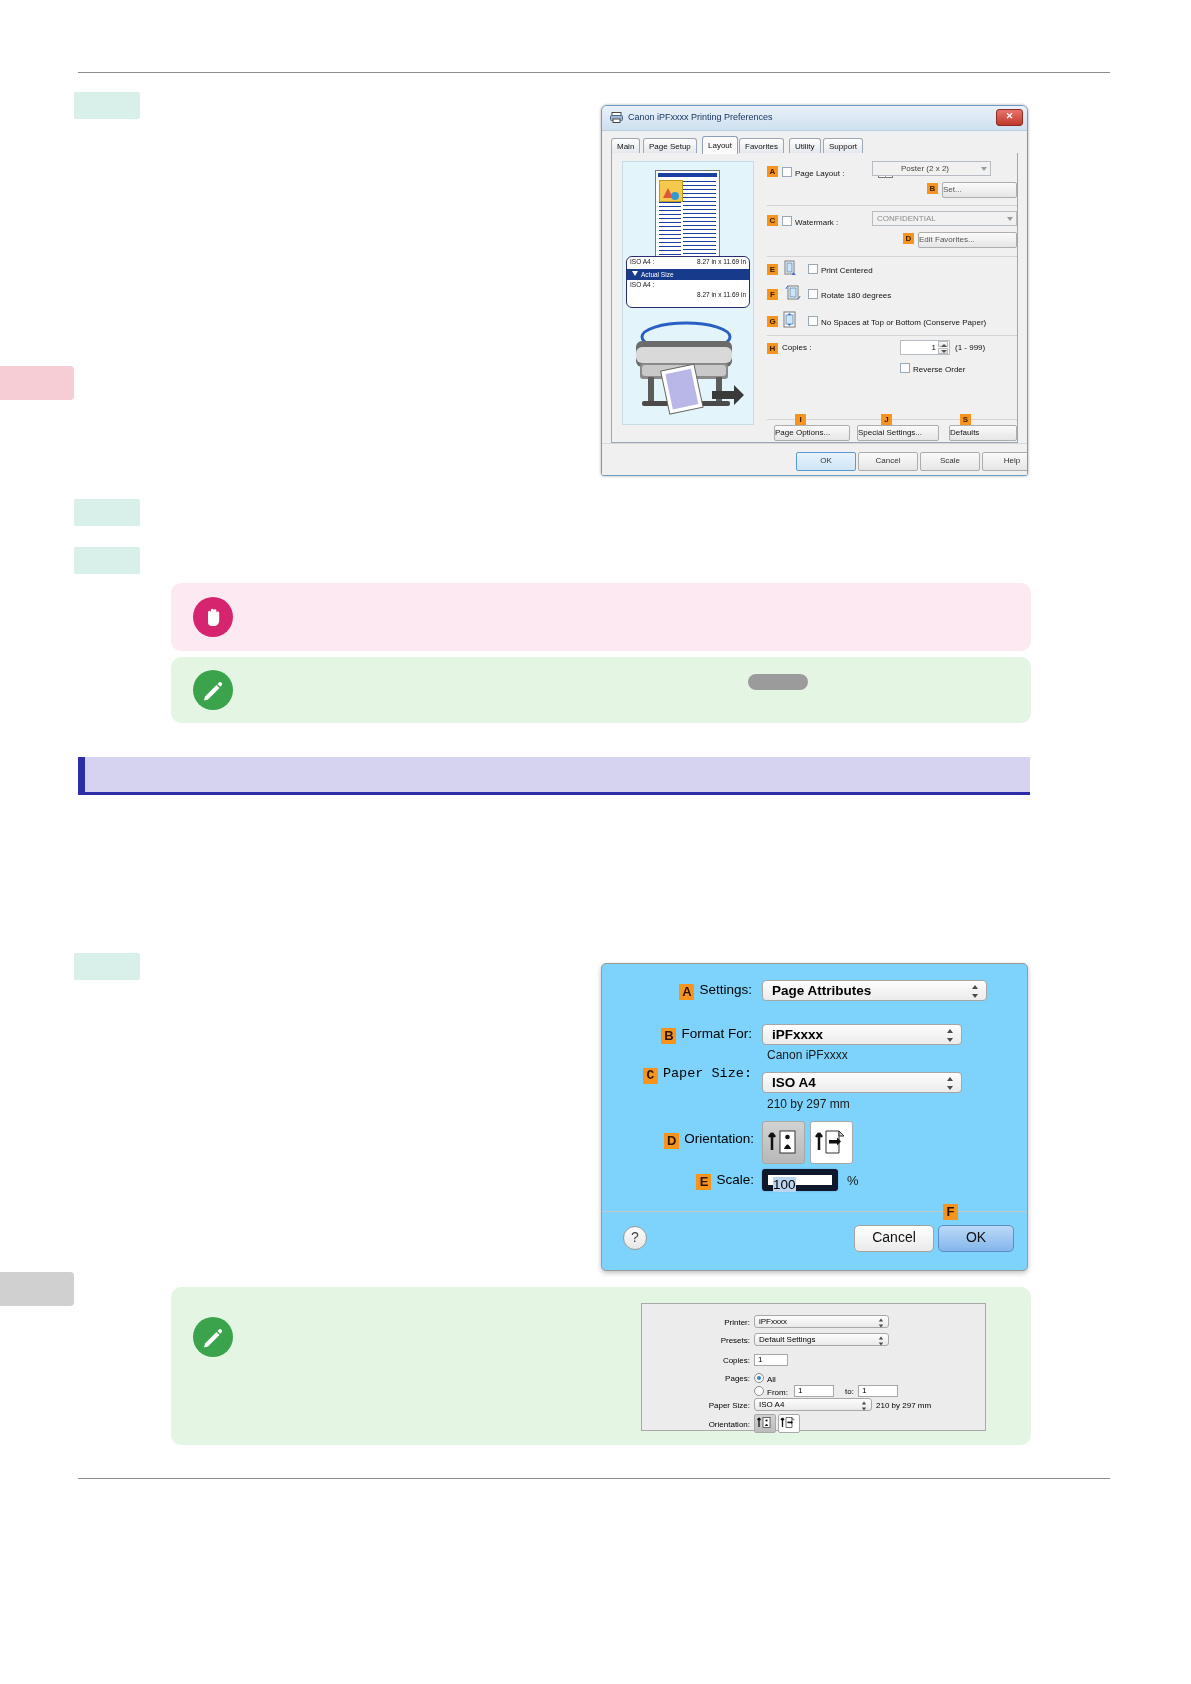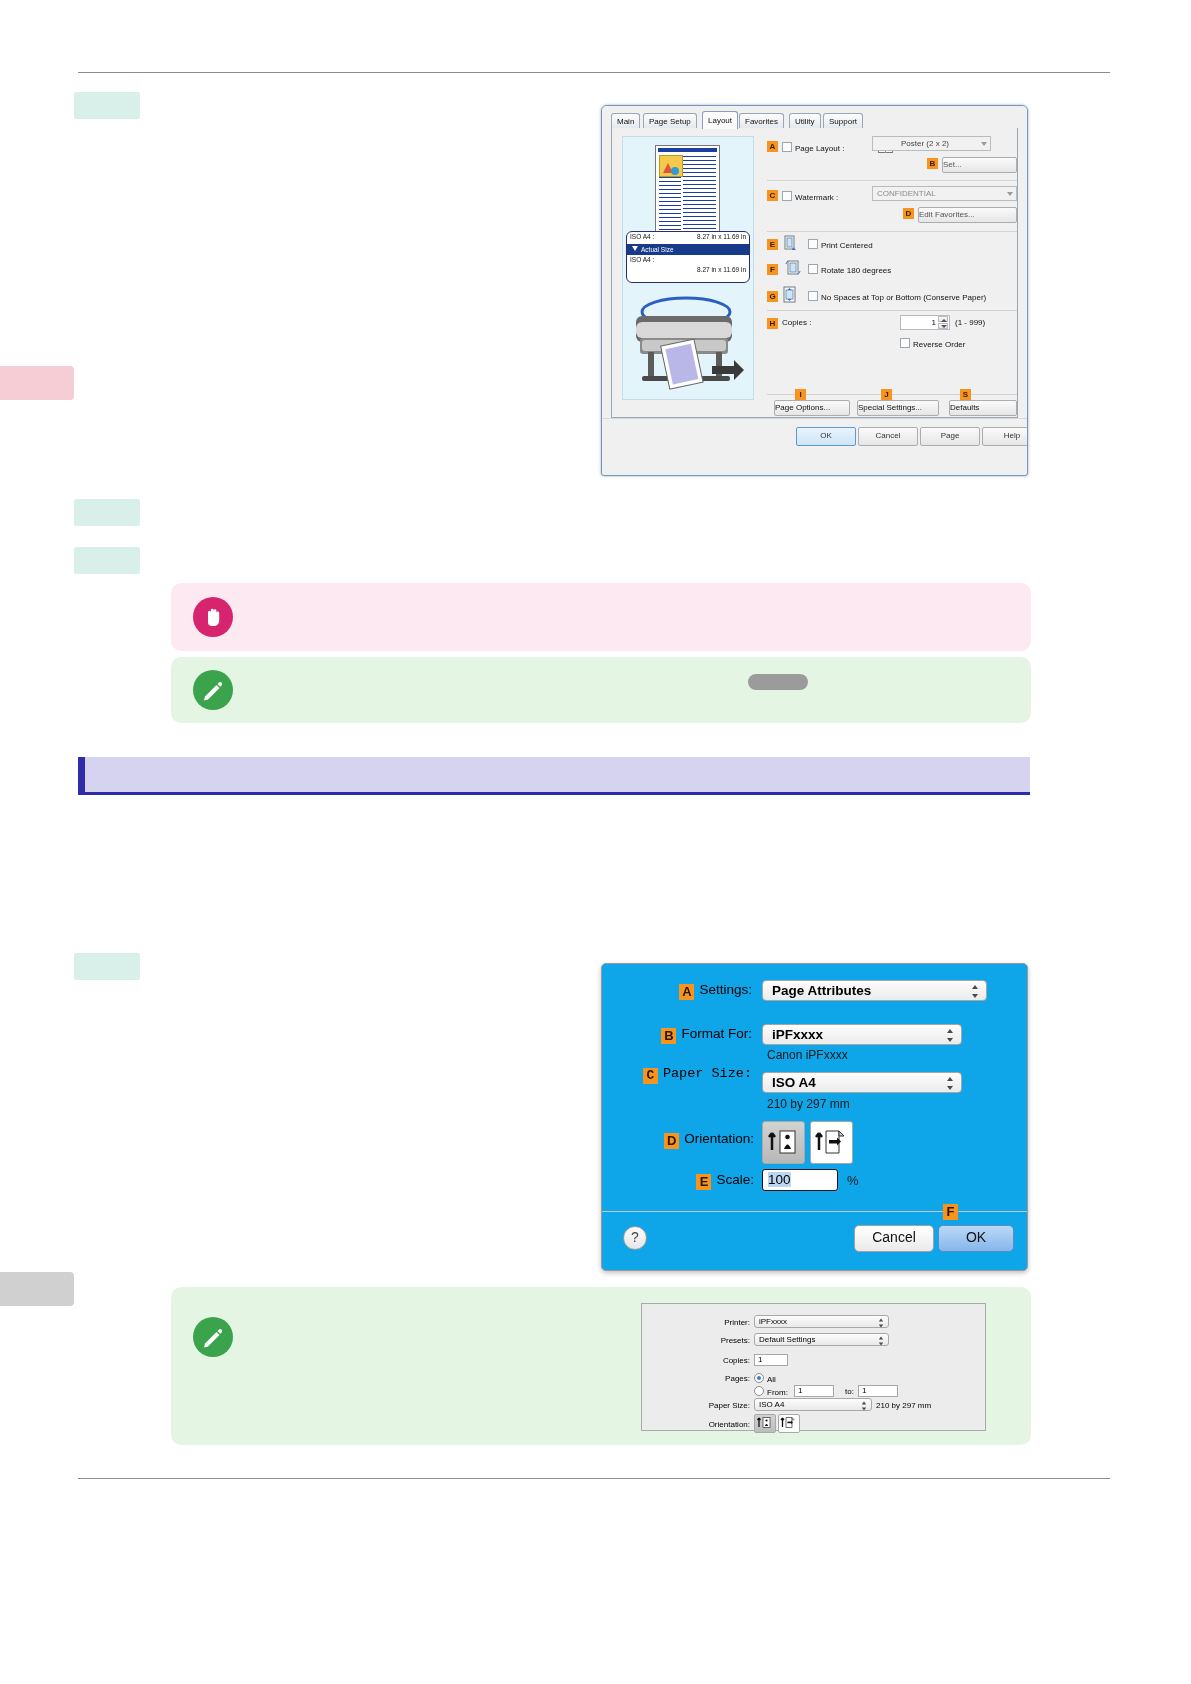--- a/index.html
+++ b/index.html
@@ -85,33 +85,33 @@
   .spin .up{top:0;} .spin .dn{bottom:0;}
   .spin .up:after{content:"";position:absolute;left:2px;top:2px;border-left:3px solid transparent;border-right:3px solid transparent;border-bottom:3px solid #555;}
   .spin .dn:after{content:"";position:absolute;left:2px;top:1px;border-left:3px solid transparent;border-right:3px solid transparent;border-top:3px solid #555;}
   .opticon{position:absolute;width:15px;height:15px;}
   .win-footer{position:absolute;left:0;right:0;bottom:0;height:32px;background:#f0f0f0;border-top:1px solid #d8d8d8;}
   .fbtn{position:absolute;top:8px;height:17px;width:58px;background:linear-gradient(#fafafa,#e6e6e6);
         border:1px solid #adadad;border-radius:2px;font-size:8px;line-height:15px;text-align:center;color:#333;}
   .fbtn.primary{background:linear-gradient(#e9f3fc,#cfe5f7);border-color:#5b9bd5;}
 
   
-  .mac{position:absolute;left:601px;top:963px;width:425px;height:306px;background:#0ea5e9;
+  .mac{position:absolute;left:601px;top:963px;width:425px;height:306px;background:#7dd3fc;
        border:1px solid #9a9a9a;border-radius:5px;box-shadow:0 2px 5px rgba(0,0,0,.25);
        font-size:13px;color:#000;overflow:hidden;}
   .mlbl{position:absolute;font-size:13.5px;text-align:right;}
   .mtag{display:inline-block;width:15px;height:16px;background:#f7941d;color:#2b1600;font-weight:bold;
         font-size:13px;line-height:16px;text-align:center;margin-right:5px;vertical-align:-2px;}
   .mpop{position:absolute;height:21px;background:linear-gradient(#fdfdfd,#ebebeb);border:1px solid #a6a6a6;
         border-radius:4px;box-sizing:border-box;font-size:13.5px;line-height:19px;padding-left:9px;font-weight:bold;}
   .mpop .st{position:absolute;right:7px;top:3px;width:8px;height:15px;}
   .msub{position:absolute;font-size:12px;color:#1a1a1a;}
   .obtn{position:absolute;width:41px;height:41px;border:1px solid #a8a8a8;border-radius:3px;background:#fff;}
   .obtn.sel{background:linear-gradient(#d2d2d2,#b8b8b8);}
-  .mscale{position:absolute;width:76px;height:22px;background:#fff;border:1px solid #0f172a;
+  .mscale{position:absolute;width:76px;height:22px;background:#fff;border:6px solid #0f172a;
           border-radius:3px;box-sizing:border-box;font-size:13.5px;line-height:20px;padding-left:5px;
           box-shadow:0 0 2px rgba(90,150,210,.9);}
   .mscale span{background:#bcd6f0;}
   .mhr{position:absolute;left:0;right:0;height:1px;background:#c6c6c6;}
   .mhelp{position:absolute;width:22px;height:22px;border-radius:50%;border:1px solid #9a9a9a;
          background:linear-gradient(#fdfdfd,#e6e6e6);font-size:14px;line-height:20px;text-align:center;color:#444;}
   .mbtn{position:absolute;height:25px;border-radius:5px;border:1px solid #a2a2a2;
         background:linear-gradient(#ffffff,#eaeaea);font-size:14px;line-height:23px;text-align:center;color:#111;}
   .mbtn.def{background:linear-gradient(#bcd9f6,#84b6ec);border-color:#5b8fc4;}
 
@@ -139,20 +139,31 @@
 
   <div class="chip" style="left:74px;top:92px;"></div>
   <div class="chip" style="left:74px;top:499px;"></div>
   <div class="chip" style="left:74px;top:547px;"></div>
   <div class="chip" style="left:74px;top:953px;"></div>
 
   <div class="edge-tab" style="top:366px;background:#f6cdd4;"></div>
   <div class="edge-tab" style="top:1272px;background:#d0d0d0;"></div>
 
   <div class="win">
+    <div class="win-tb">
+      <span class="appicon">
+        <svg width="13" height="11" viewBox="0 0 13 11">
+            <rect x="2" y="0.5" width="9" height="3" fill="#fff" stroke="#4a4a4a"></rect>
+            <rect x="0.5" y="3.5" width="12" height="5" rx="1" fill="#9fb7cf" stroke="#4a6b8a"></rect>
+            <rect x="3" y="7" width="7" height="3.5" fill="#fff" stroke="#4a4a4a"></rect>
+          </svg>
+      </span>
+      <span class="ttl">Canon iPFxxxx Printing Preferences</span>
+      <div class="win-close">✕</div>
+    </div>
 
     <div class="win-body">
 
       <div class="tabstrip">
         <div class="tab" style="left:0;">Main</div>
         <div class="tab" style="left:32px;">Page Setup</div>
         <div class="tab active" style="left:91px;">Layout</div>
         <div class="tab" style="left:128px;">Favorites</div>
         <div class="tab" style="left:178px;">Utility</div>
         <div class="tab" style="left:212px;">Support</div>
@@ -305,21 +316,21 @@
         <div class="lbl" style="left:269px;top:261px;">J</div>
         <div class="btn on" style="left:245px;top:272px;width:82px;">Special Settings...</div>
 
         <div class="lbl" style="left:348px;top:261px;">S</div>
         <div class="btn on" style="left:337px;top:272px;width:68px;">Defaults</div>
       </div>
 
       <div class="win-footer">
         <div class="fbtn primary" style="left:194px;">OK</div>
         <div class="fbtn" style="left:256px;">Cancel</div>
-        <div class="fbtn" style="left:318px;">Page</div>
+        <div class="fbtn" style="left:318px;">Scale</div>
         <div class="fbtn" style="left:380px;">Help</div>
       </div>
     </div>
   </div>
 
   <div class="callout warn" style="left:171px;top:583px;width:860px;height:68px;">
     <div class="cicon warn">
       <svg width="22" height="22" viewBox="0 0 22 22">
           <path d="M6 12 V6.5a1.4 1.4 0 0 1 2.8 0V11V4.2a1.4 1.4 0 0 1 2.8 0V11V4.6a1.4 1.4 0 0 1 2.8 0V11V7a1.4 1.4 0 0 1 2.8 0v7.4c0 3.3-2.3 5.6-5.6 5.6H10c-2.6 0-4-1.6-4-3.6z" fill="#fff"></path>
         </svg>

